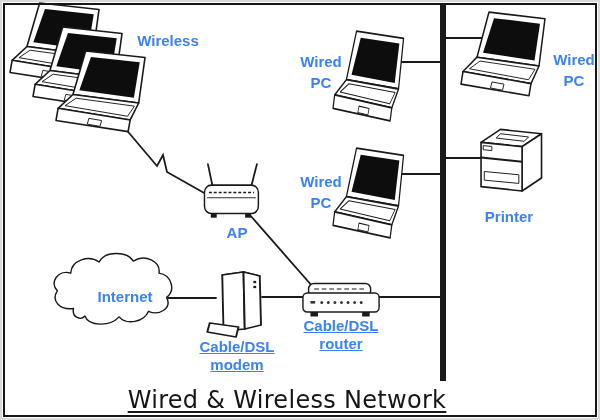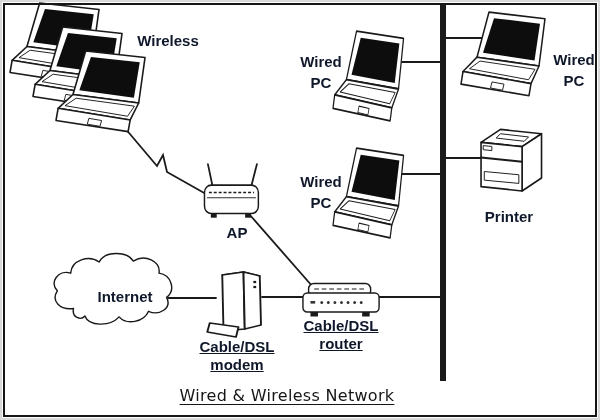--- a/index.html
+++ b/index.html
@@ -7,24 +7,24 @@
           overflow:hidden;box-shadow:inset 0 0 0 2px #d9d9d9;
           font-family:"Liberation Sans",sans-serif;}
   .frame{position:absolute;inset:3px;border:2px solid #161616;pointer-events:none;}
   svg.art{position:absolute;left:0;top:0;}
   .ln{stroke:var(--ink,#1a1a1a);stroke-width:1.8;fill:none;stroke-linecap:round;}
   .dev{stroke:var(--ink,#1a1a1a);stroke-width:1.5;stroke-linejoin:round;fill:#ffffff;}
   .thin{stroke:var(--ink,#1a1a1a);stroke-width:0.9;stroke-linejoin:round;fill:#ffffff;}
   .scr{fill:var(--screen,#0d0d0d);stroke:none;}
   .ink{fill:var(--ink,#1a1a1a);stroke:none;}
   .label{position:absolute;font-weight:700;font-size:15px;line-height:21px;
-         color:#0f172a;text-align:center;white-space:nowrap;}
+         color:#3b82f6;text-align:center;white-space:nowrap;}
   .label.tight{line-height:18px;text-decoration:underline;}
   .title{position:absolute;left:37px;top:386px;width:500px;text-align:center;
-         font-family:"DejaVu Sans",sans-serif;font-size:16px;font-weight:400;
+         font-family:"DejaVu Sans",sans-serif;font-size:24px;font-weight:400;
          color:#161616;text-decoration:underline;text-underline-offset:3px;
          letter-spacing:.3px;}
 </style>
 </head>
 <body>
 
 <div class="canvas">
 
   <svg class="art" width="600" height="420" viewBox="0 0 600 420">
     <defs>

